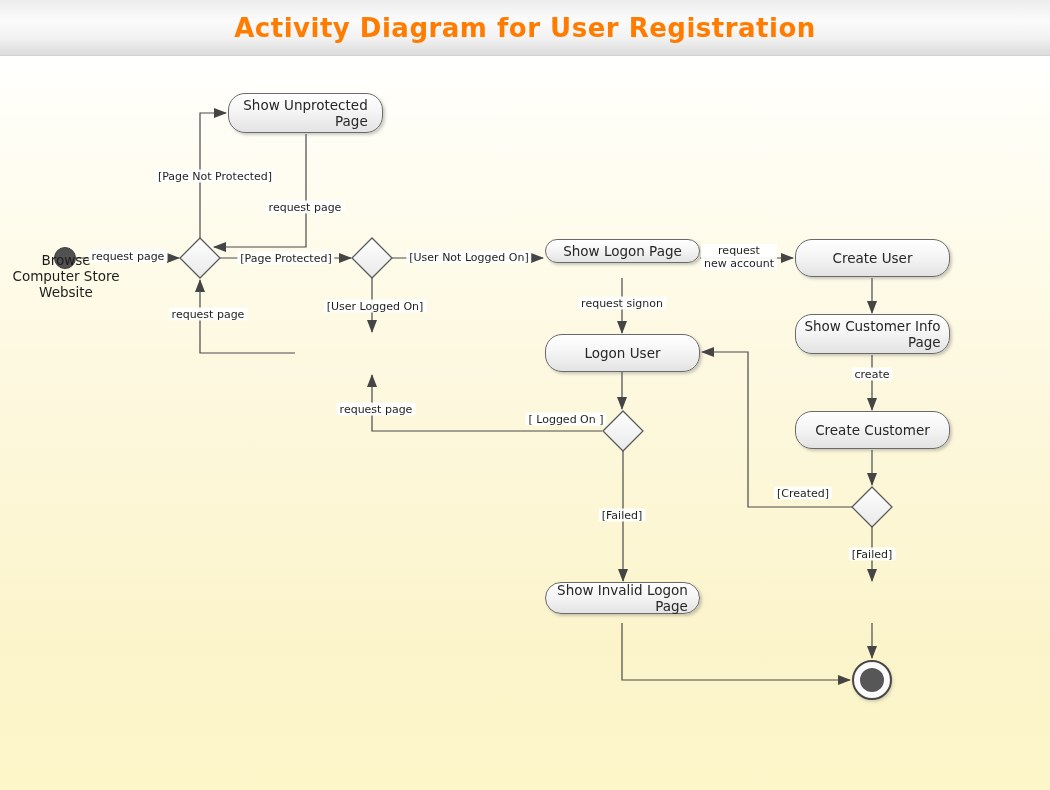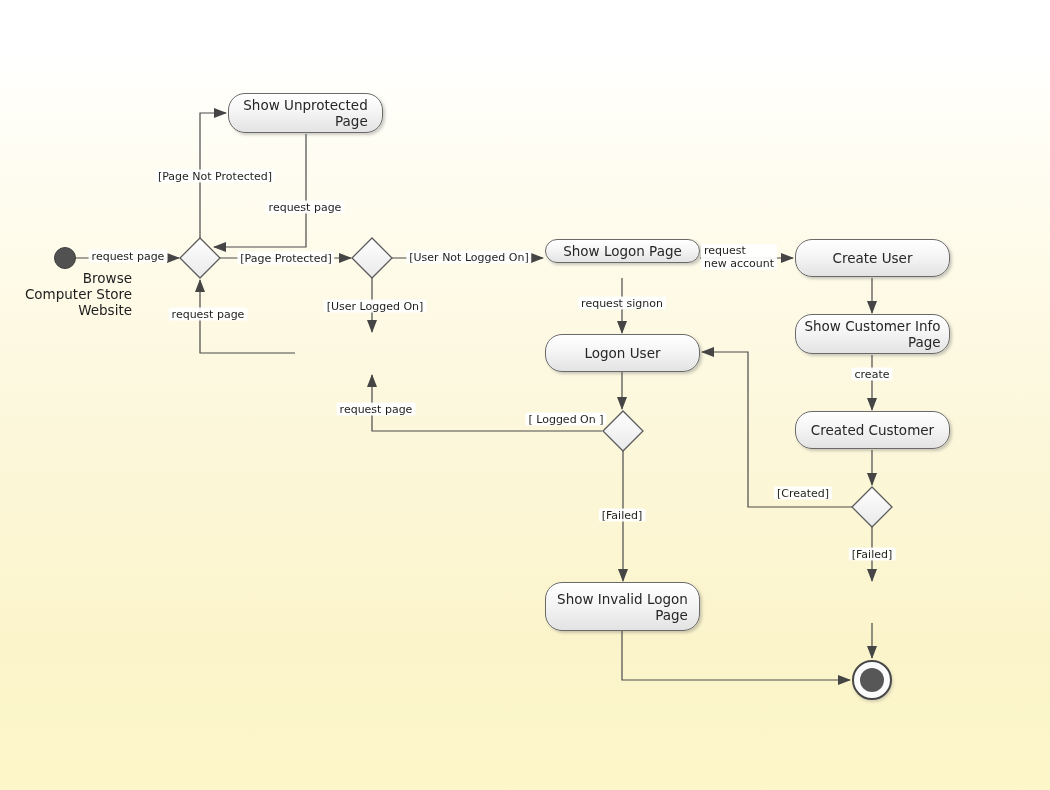--- a/index.html
+++ b/index.html
@@ -23,21 +23,21 @@
   .node{
     position:absolute;z-index:2;box-sizing:border-box;width:155px;
     display:flex;align-items:center;justify-content:center;text-align:right;
     border:1.4px solid #6a6a6a;border-radius:17px;
     background:linear-gradient(180deg,#ffffff 0%,#f5f5f5 45%,#e3e3e3 100%);
     box-shadow:2px 2px 3px rgba(110,110,110,0.35);
     font-size:13.5px;line-height:16px;color:#262626;white-space:pre-line;
   }
   .edge-label{
     position:absolute;z-index:3;transform:translate(-50%,-50%);
-    font-size:11px;line-height:13px;color:#1f1f1f;
+    font-size:11px;line-height:13px;color:#1f1f1f;text-align:center;
     background:rgba(255,255,255,0.92);padding:0 3px;border-radius:2px;
     white-space:pre-line;
   }
   .start-circle{
     position:absolute;z-index:2;width:22px;height:22px;border-radius:50%;
     background:#515151;border:1px solid #3e3e3e;box-sizing:border-box;
   }
   .start-label{
     position:absolute;z-index:3;text-align:center;white-space:pre-line;
     font-size:13.5px;line-height:16px;color:#1d1d1d;
@@ -48,20 +48,23 @@
     display:flex;align-items:center;justify-content:center;
     box-shadow:1px 2px 3px rgba(120,120,120,0.3);
   }
   .end-dot{width:24px;height:24px;border-radius:50%;background:#575757;}
 </style>
 </head>
 <body>
 
 <div class="stage">
 
+  <div class="titlebar">
+    <h1 class="title">Activity Diagram for User Registration</h1>
+  </div>
 
   <svg class="edges" width="1050" height="790" viewBox="0 0 1050 790">
     <defs>
       <marker id="arrow" markerWidth="13" markerHeight="10" refX="12" refY="5" orient="auto" markerUnits="userSpaceOnUse">
         <path d="M0,0 L13,5 L0,10 Z" fill="#454545"></path>
       </marker>
       <linearGradient id="dg" x1="0" y1="0" x2="0" y2="1">
         <stop offset="0%" stop-color="#ffffff"></stop>
         <stop offset="100%" stop-color="#e9e9e9"></stop>
       </linearGradient>
@@ -87,21 +90,21 @@
     <polyline class="edge" points="622,623 622,680 850,680" marker-end="url(#arrow)"></polyline>
     <polyline class="edge" points="872,623 872,658" marker-end="url(#arrow)"></polyline>
 
     <polygon class="diamond" fill="url(#dg)" points="180,258 200,238 220,258 200,278"></polygon>
     <polygon class="diamond" fill="url(#dg)" points="352,258 372,238 392,258 372,278"></polygon>
     <polygon class="diamond" fill="url(#dg)" points="603,431 623,411 643,431 623,451"></polygon>
     <polygon class="diamond" fill="url(#dg)" points="852,507 872,487 892,507 872,527"></polygon>
   </svg>
 
   <div class="start-circle" style="left:54px;top:247px;"></div>
-  <div class="start-label" style="left:0px;top:270px;width:132px;text-align:right;">Browse
+  <div class="start-label" style="left:0px;top:252px;width:132px;">Browse
 Computer Store
 Website</div>
 
   <div class="node" style="left:228px;top:93px;height:40px;">
     <span>Show Unprotected
 Page</span>
   </div>
   <div class="node" style="left:545px;top:239px;height:24px;">
     <span>Show Logon Page</span>
   </div>
@@ -109,23 +112,23 @@
     <span>Create User</span>
   </div>
   <div class="node" style="left:795px;top:314px;height:40px;">
     <span>Show Customer Info
 Page</span>
   </div>
   <div class="node" style="left:545px;top:334px;height:38px;">
     <span>Logon User</span>
   </div>
   <div class="node" style="left:795px;top:411px;height:38px;">
-    <span>Created Customer</span>
+    <span>Create Customer</span>
   </div>
-  <div class="node" style="left:545px;top:582px;height:49px;">
+  <div class="node" style="left:545px;top:582px;height:32px;">
     <span>Show Invalid Logon
 Page</span>
   </div>
 
   <div class="end-node" style="left:852px;top:660px;">
     <div class="end-dot"></div>
   </div>
 
   <div class="edge-label" style="left:128px;top:256px;">request page</div>
   <div class="edge-label" style="left:215px;top:176px;">[Page Not Protected]</div>

